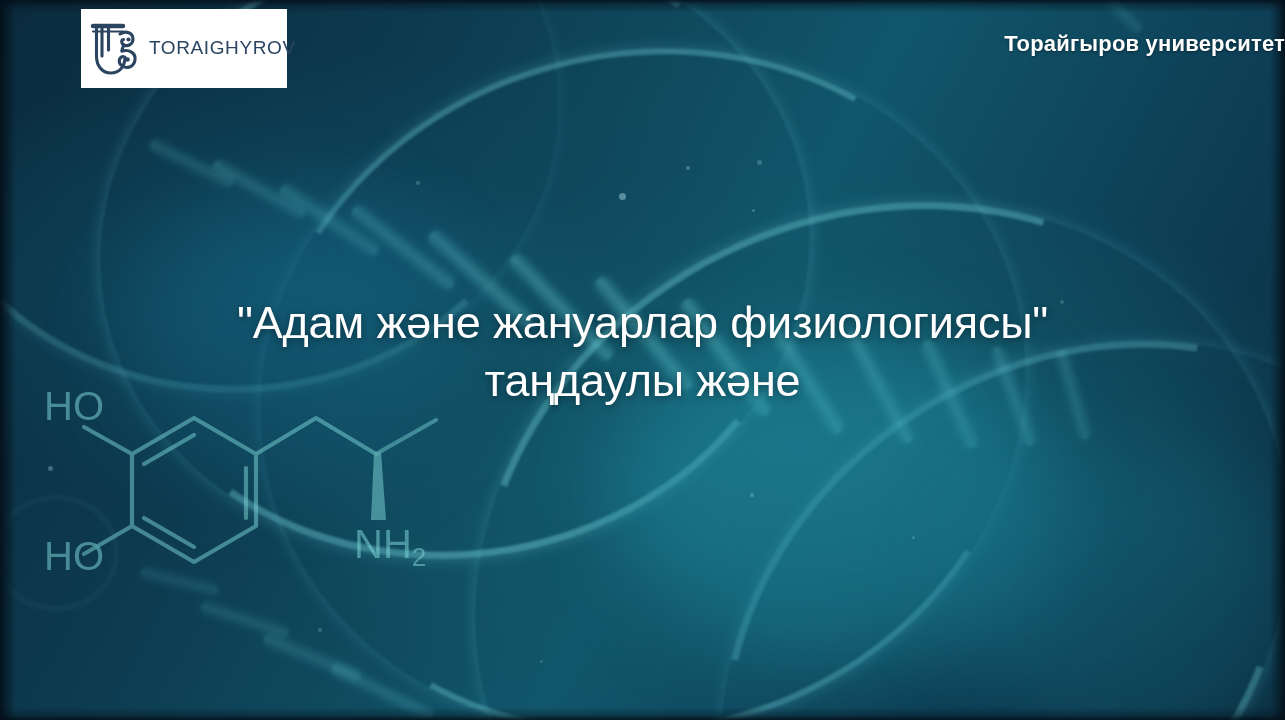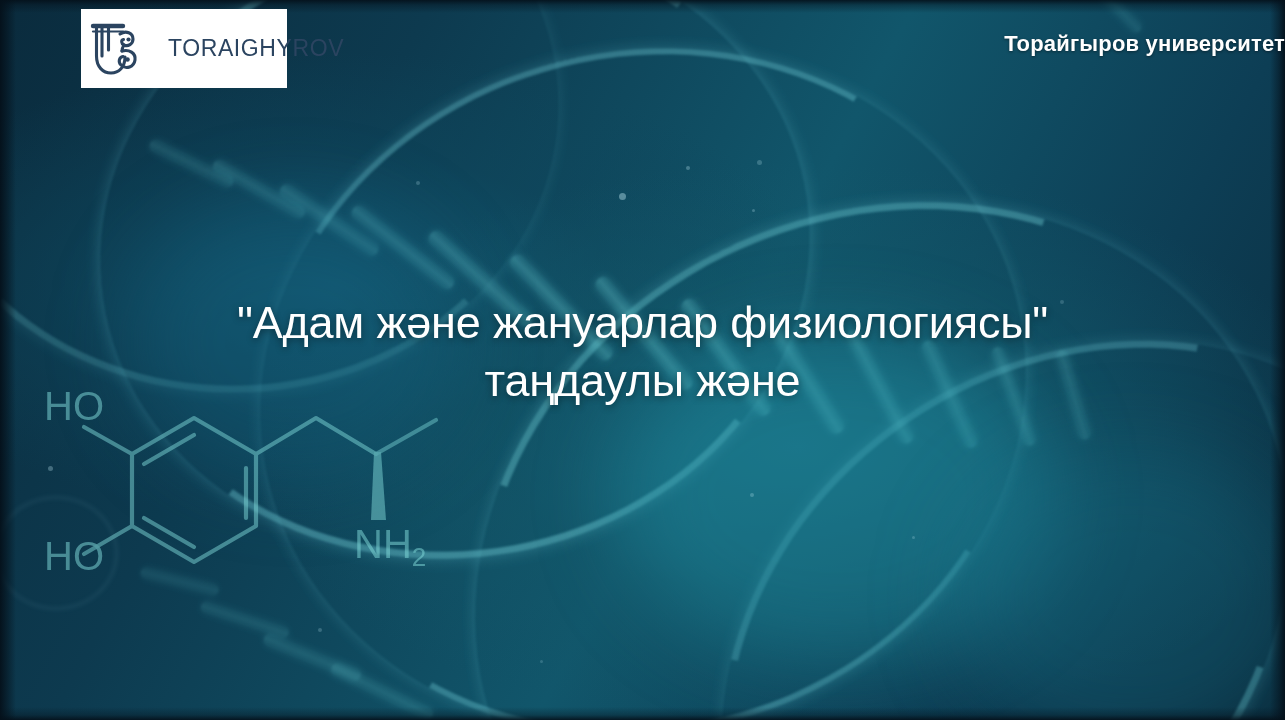--- a/index.html
+++ b/index.html
@@ -122,21 +122,21 @@
     padding: 0 9px;
     box-sizing: border-box;
   }
   .logo-mark { width: 52px; height: 58px; flex: none; }
   .logo-words {
     margin-left: 7px;
     color: #2b4460;
     line-height: 1.06;
     letter-spacing: 0.6px;
   }
-  .logo-words .l1 { font-size: 23px; margin-left: 19px; }
+  .logo-words .l1 { font-size: 19px; }
   .logo-words .l2 { font-size: 21.5px; }
 
   
   .header-title {
     position: absolute;
     left: 0;
     top: 31px;
     width: 1285px;
     text-align: right;
     color: #ffffff;

